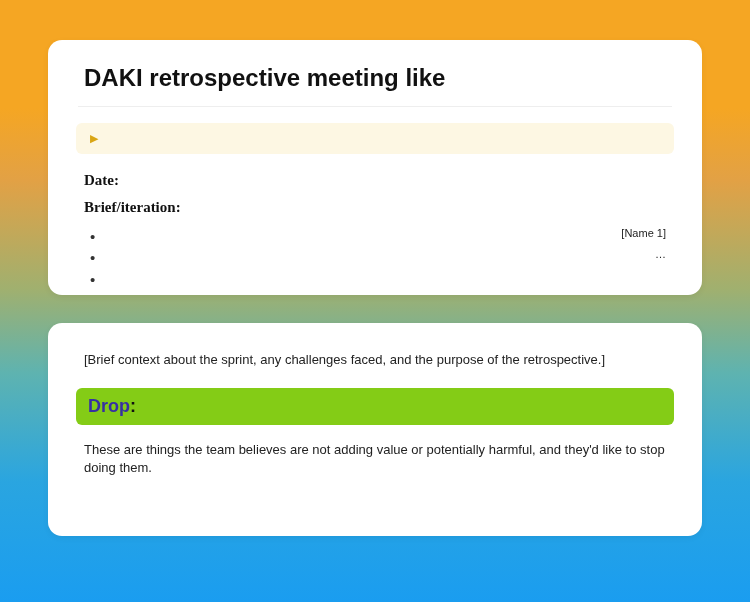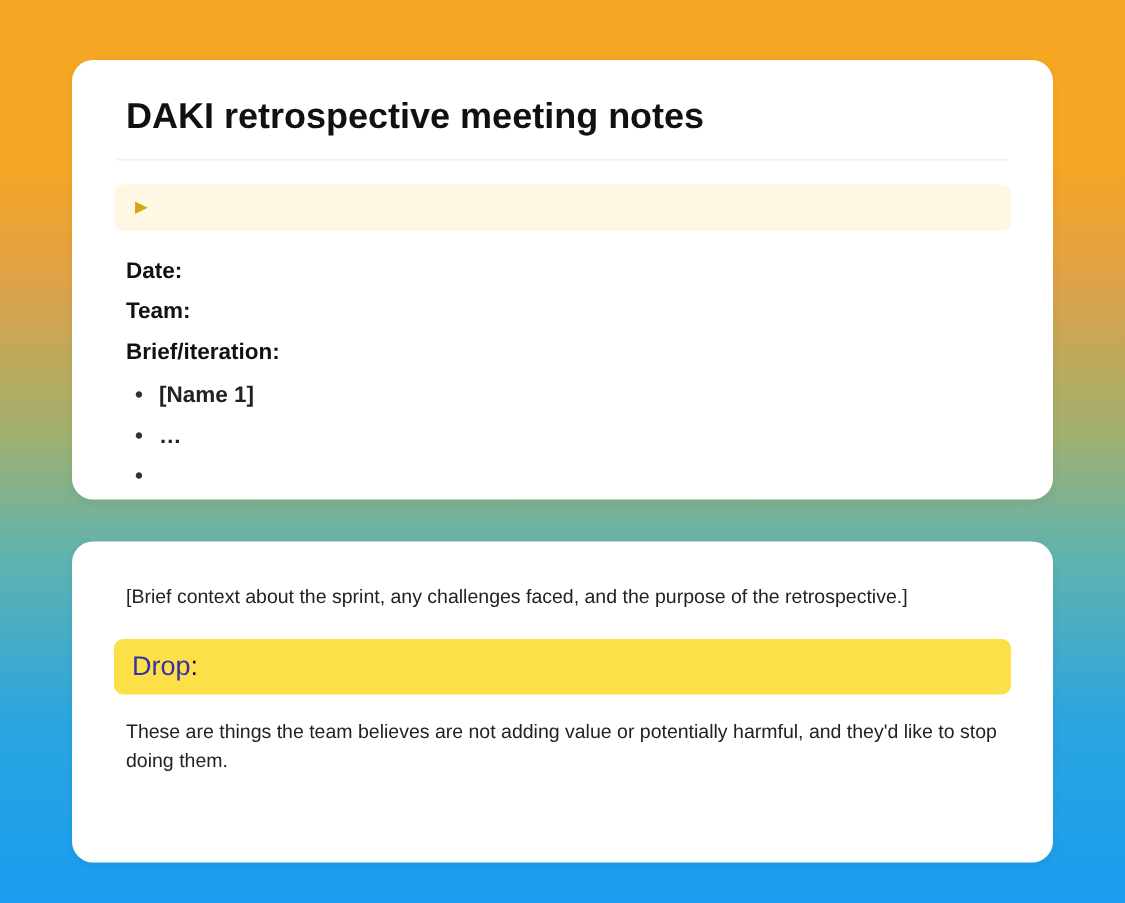--- a/index.html
+++ b/index.html
@@ -45,33 +45,35 @@
   .callout .txt {
     font-weight: 700;
     font-size: 15px;
     color: #1a1a1a;
   }
   .field-line {
     font-size: 15px;
     font-weight: 700;
     color: #111;
     margin-bottom: 10px;
+    font-family: Liberation Serif, serif;
   }
   ul.attendees {
     list-style: none;
     margin-top: 4px;
   }
   ul.attendees li {
     position: relative;
     padding-left: 22px;
-    font-size: 15px;
-    font-weight: 700;
+    font-size: 11px;
+    font-weight: 400;
     color: #222;
     margin-bottom: 6px;
     line-height: 1.4;
+    text-align: right;
   }
   ul.attendees li::before {
     content: "•";
     position: absolute;
     left: 6px;
     top: 0;
     color: #333;
     font-size: 15px;
   }
   .section-heading {
@@ -81,43 +83,42 @@
     margin-bottom: 14px;
     margin-top: 2px;
   }
   .body-text {
     font-size: 13px;
     color: #222;
     line-height: 1.45;
     margin-bottom: 18px;
   }
   .drop-banner {
-    background: #fde047;
+    background: #84cc16;
     border-radius: 6px;
     padding: 8px 12px;
     font-size: 18px;
-    font-weight: 400;
+    font-weight: 700;
     margin: 0 -8px 16px -8px;
   }
   .drop-banner .drop-word { color: #3730a3; }
   .drop-banner .drop-colon { color: #111; }
   .card.second { padding-top: 28px; padding-bottom: 40px; }
 </style>
 </head>
 <body>
 
 <div class="card">
-  <h1 class="page-title">DAKI retrospective meeting notes</h1>
+  <h1 class="page-title">DAKI retrospective meeting like</h1>
 
   <div class="callout">
     <span class="tri">▶</span>
   </div>
 
   <div class="field-line">Date:</div>
-  <div class="field-line">Team:</div>
   <div class="field-line">Brief/iteration:</div>
 
   <ul class="attendees">
     <li>[Name 1]</li>
     <li>…</li>
     <li></li>
   </ul>
 </div>
 
 <div class="card second">

